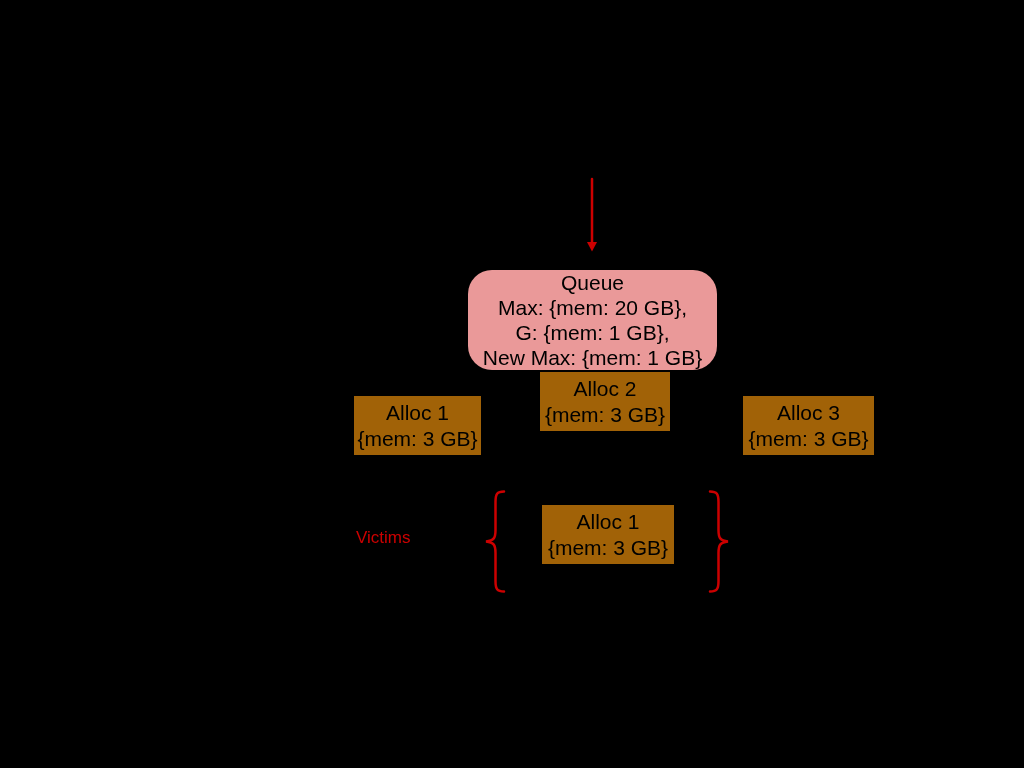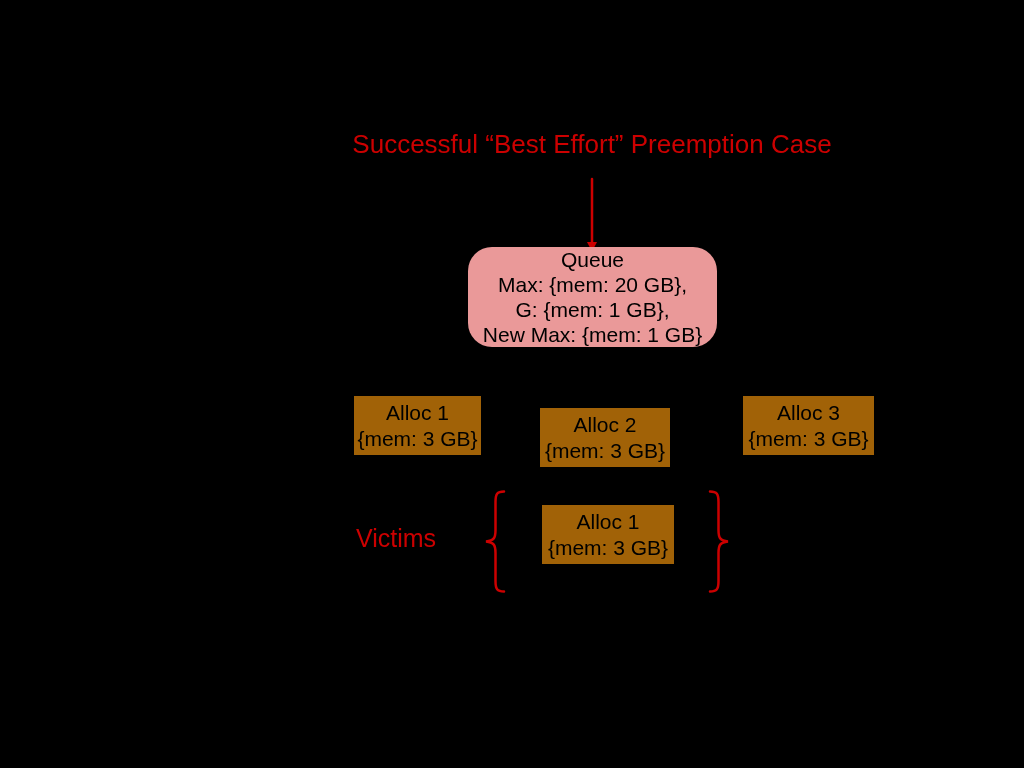--- a/index.html
+++ b/index.html
@@ -33,50 +33,49 @@
     display: flex;
     flex-direction: column;
     justify-content: center;
     align-items: center;
     text-align: center;
     color: #000000;
     font-size: 21px;
     line-height: 25px;
   }
   .queue-node {
-    left: 468px; top: 247px;
+    left: 468px; top: 270px;
     width: 249px; height: 100px;
     background: #ea9999;
     border-radius: 24px;
   }
   .alloc-node {
     background: #a16207;
     line-height: 26px;
   }
   .alloc-1 { left: 354px; top: 396px; width: 127px; height: 59px; }
-  .alloc-2 { left: 540px; top: 408px; width: 130px; height: 59px; }
+  .alloc-2 { left: 540px; top: 372px; width: 130px; height: 59px; }
   .alloc-3 { left: 727px; top: 396px; width: 131px; height: 59px; margin-left: 16px; }
   .victim-node { left: 542px; top: 505px; width: 132px; height: 59px; }
   .victims-label {
     position: absolute;
     left: 356px; top: 524px;
     color: #cc0000;
-    font-size: 25px;
+    font-size: 17px;
     line-height: 28px;
     white-space: nowrap;
   }
   .red-stroke { stroke: #cc0000; fill: none; stroke-width: 2.5; stroke-linecap: round; }
   .red-fill { fill: #cc0000; stroke: none; }
 </style>
 </head>
 <body>
 
 <div class="stage">
 
-  <div class="title">Successful “Best Effort” Preemption Case</div>
 
   <svg class="overlay" viewBox="0 0 1024 768" xmlns="http://www.w3.org/2000/svg">
     <g>
       <line class="red-stroke" x1="592" y1="179" x2="592" y2="243"></line>
       <polygon class="red-fill" points="592,251.5 587,242 597,242"></polygon>
     </g>
     <path class="red-stroke" d="M 504 491.5 C 497 491.5 495.5 494 495.5 502 L 495.5 530 C 495.5 538 494 540.5 486 541.5 C 494 542.5 495.5 545 495.5 553 L 495.5 581 C 495.5 589 497 591.5 504 591.5"></path>
     <path class="red-stroke" d="M 710 491.5 C 717 491.5 718.5 494 718.5 502 L 718.5 530 C 718.5 538 720 540.5 728 541.5 C 720 542.5 718.5 545 718.5 553 L 718.5 581 C 718.5 589 717 591.5 710 591.5"></path>
   </svg>
 

